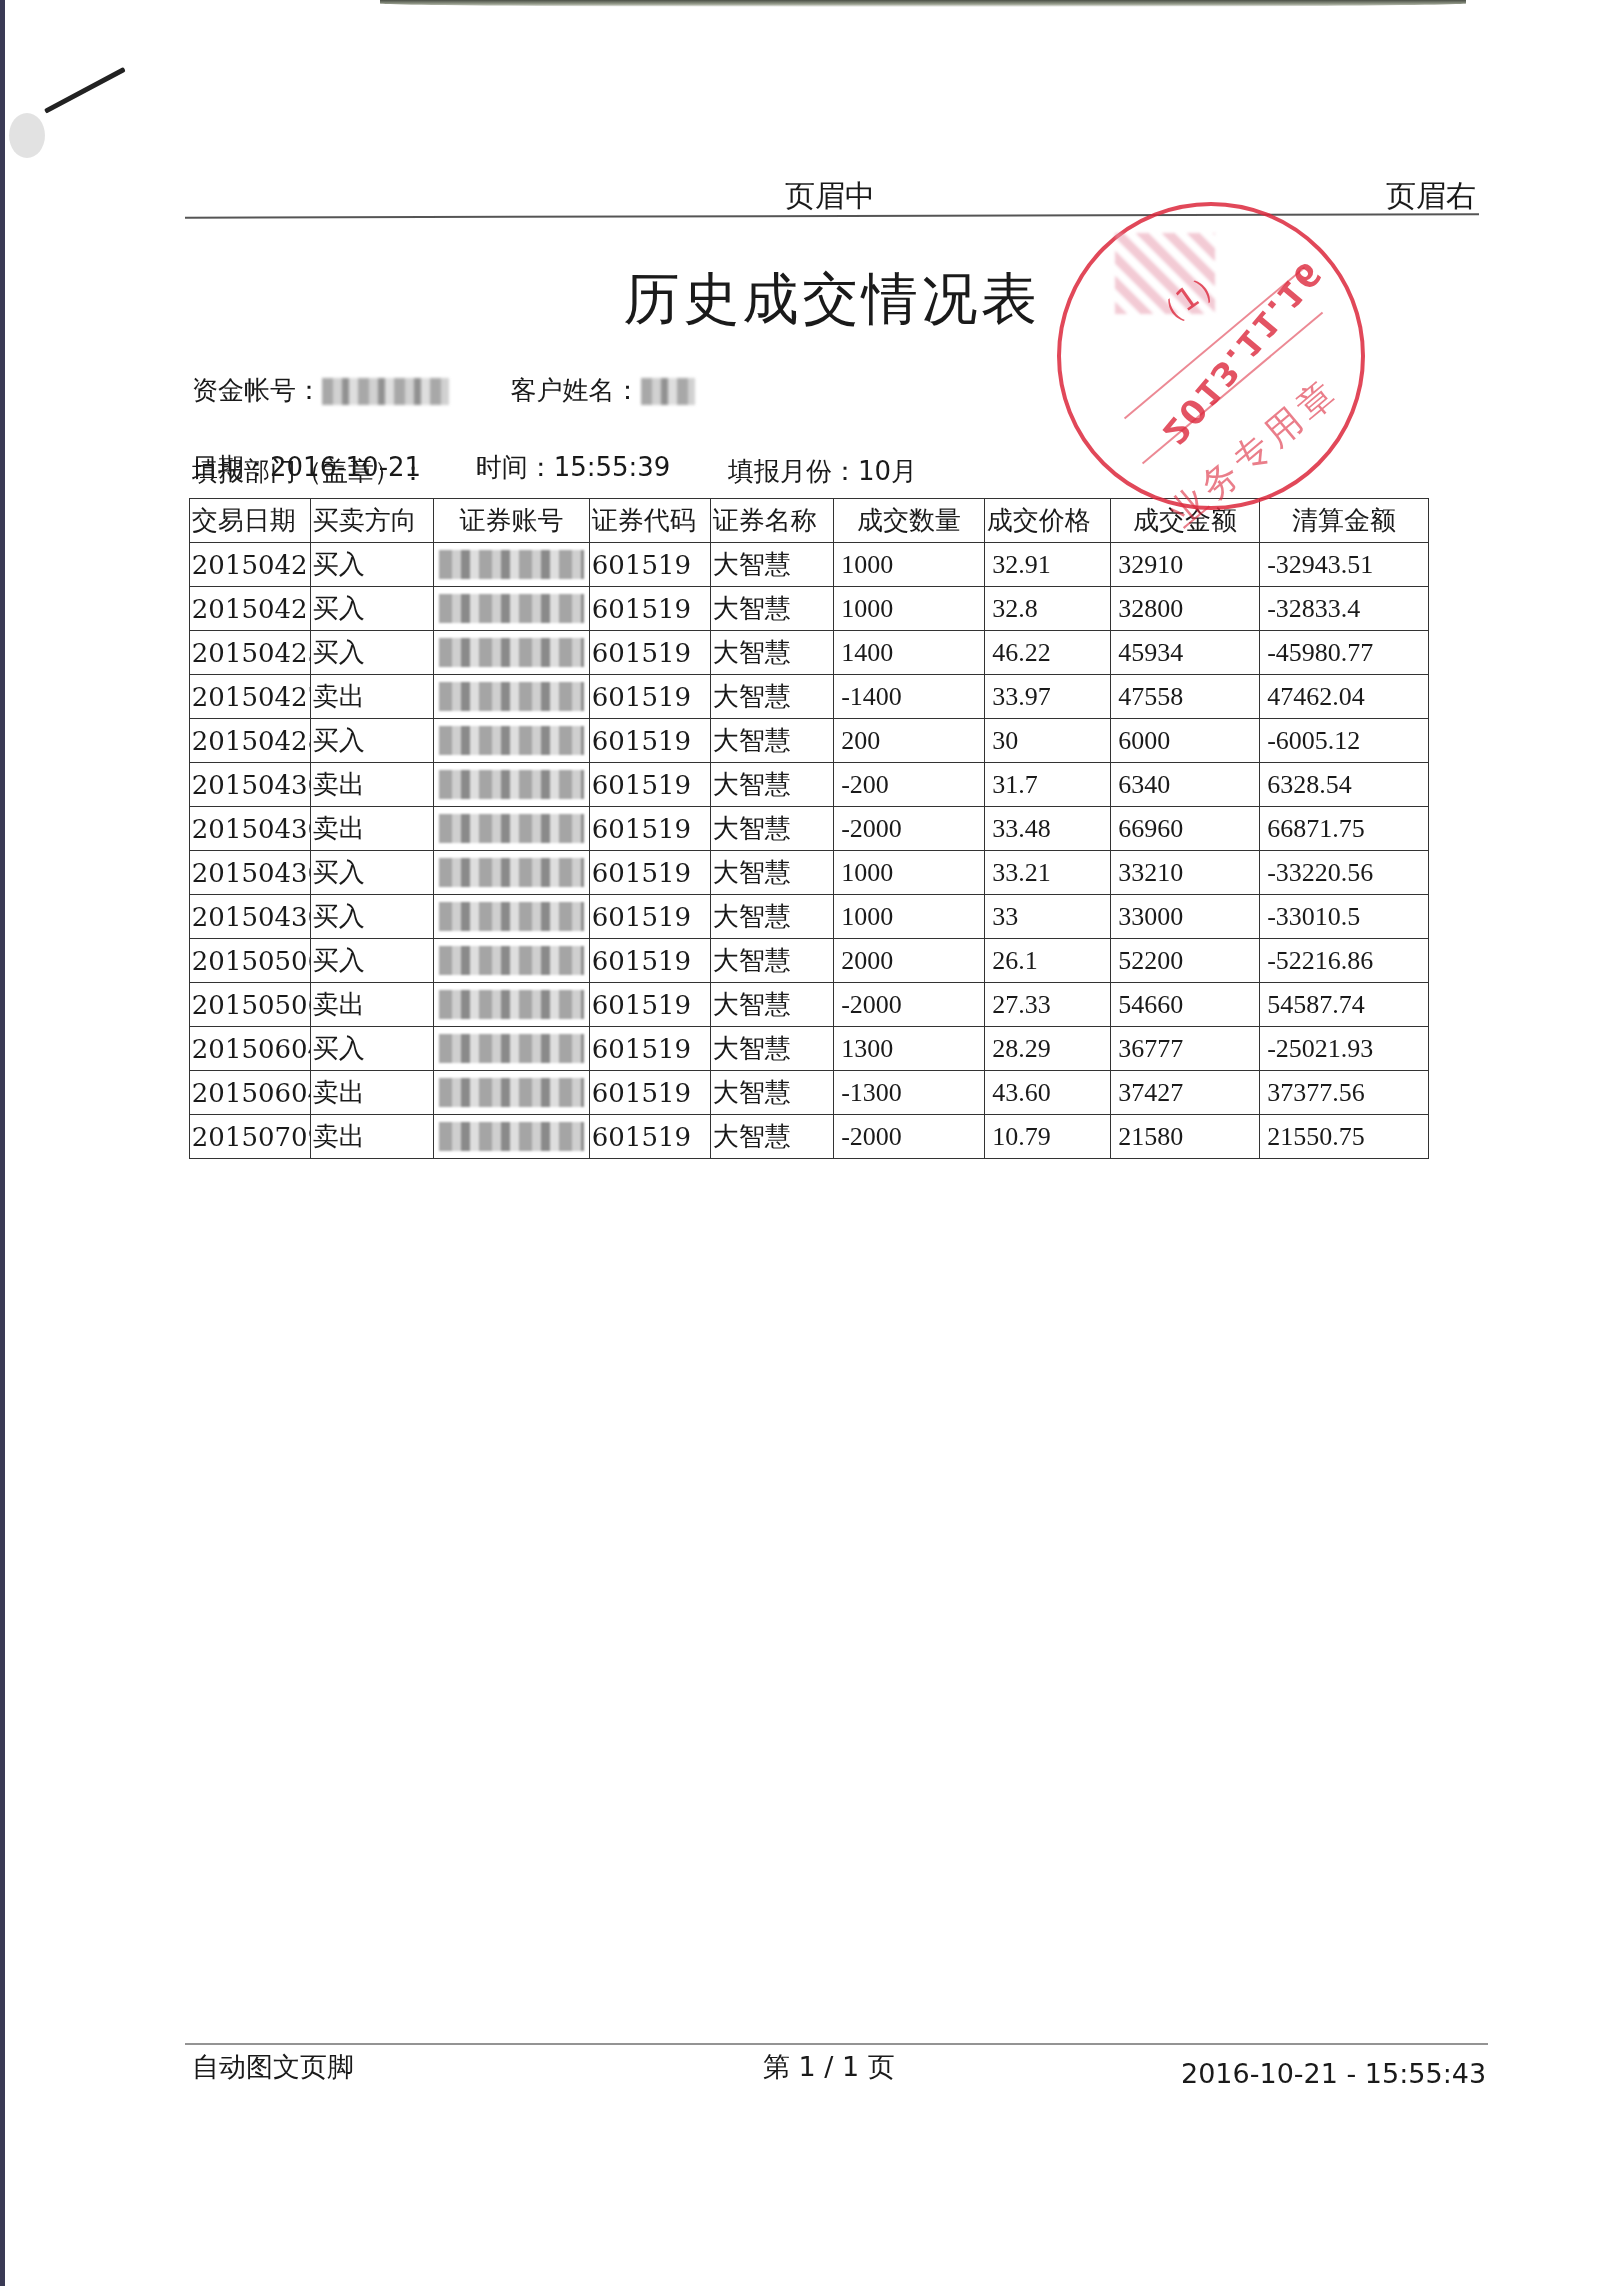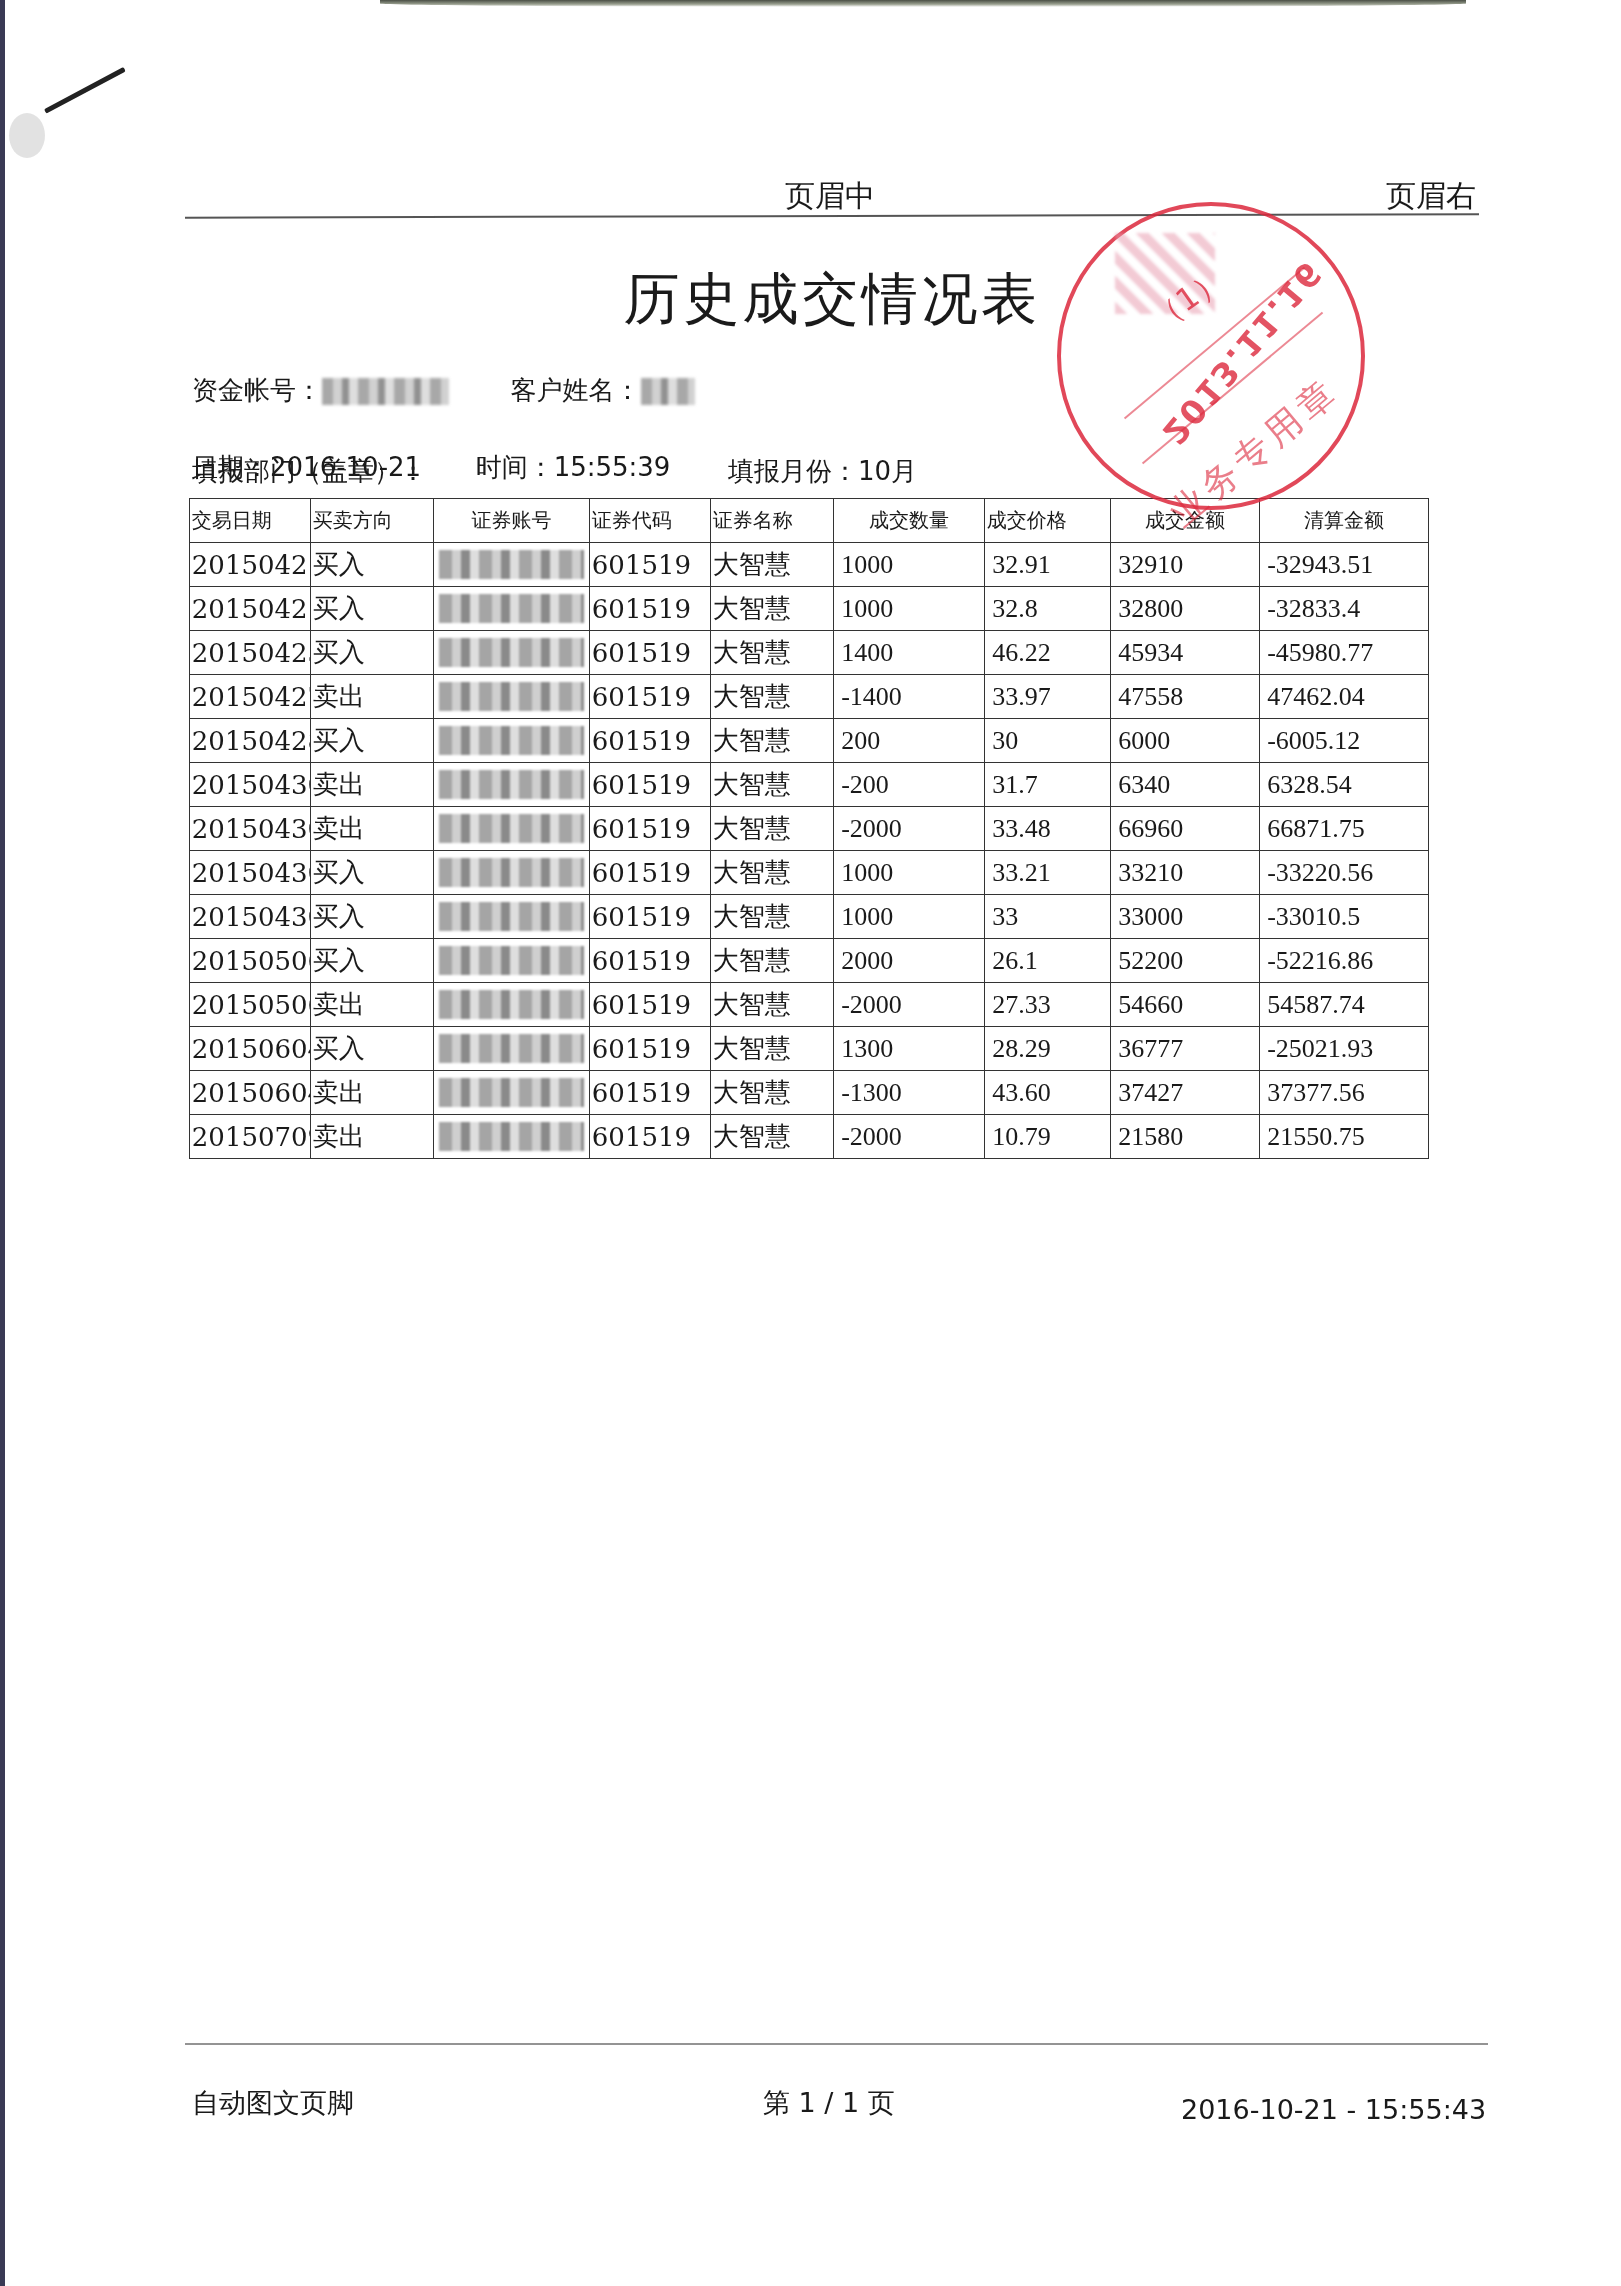--- a/index.html
+++ b/index.html
@@ -27,40 +27,40 @@
 
   table.trades {
     position:absolute; left:189px; top:498px; width:1239px;
     border-collapse:collapse; table-layout:fixed;
     font-size:26px; font-family:"DejaVu Serif","Liberation Serif",serif;
   }
   table.trades td, table.trades th {
     border:1.8px solid #333; height:43px; padding:0 1.8px; text-align:left;
     font-weight:normal; white-space:nowrap; overflow:hidden;
   }
-  table.trades th { font-family:"DejaVu Sans","Liberation Sans",sans-serif; font-size:20px; }
+  table.trades th { font-family:"DejaVu Sans","Liberation Sans",sans-serif; font-size:26px; }
   table.trades th.c { text-align:center; }
   table.trades td.num-pad { padding-left:7.2px;font-family:Liberation Serif, serif; }
   .acct-blur { display:block; margin:0 auto; width:145px; height:29px;
     background:repeating-linear-gradient(90deg,#a5a5a5 0 12.7px,#cfcfcf 12.7px 22px,#8a8a8a 22px 31px,#dedede 31px 40px);
     filter:blur(1.1px); }
 
   .stamp { position:absolute; left:1057px; top:202px; width:308px; height:308px; border-radius:50%;
     border:4.5px solid rgba(220,40,60,.85); box-sizing:border-box; }
   .stamp-text { position:absolute; color:rgba(220,40,60,.8); font-family:"DejaVu Sans","Liberation Sans",sans-serif; }
   .stamp-date { left:68px; top:127px; font-size:33px; font-weight:bold; transform:rotate(-50deg) scaleY(-1); letter-spacing:1.8px; }
   .stamp-paren { left:86px; top:72px; font-size:31px; transform:rotate(-35deg); }
   .stamp-bottom { left:90px; top:222px; font-size:36px; transform:rotate(-40deg); letter-spacing:5.4px; opacity:.75; }
   .stamp-top-blur { position:absolute; left:54px; top:27px; width:100px; height:81px;
     background:repeating-linear-gradient(45deg,rgba(230,150,170,.5) 0 9px,rgba(255,255,255,0) 9px 18px); filter:blur(1.8px); }
   .stamp-band { position:absolute; left:36px; top:136px; width:235px; height:1.8px; background:rgba(220,40,60,.55); transform:rotate(-40deg); }
   .stamp-band2 { position:absolute; left:54px; top:181px; width:235px; height:1.8px; background:rgba(220,40,60,.55); transform:rotate(-40deg); }
 
   .ftr-line { position:absolute; left:185px; top:2043px; width:1303px; height:1.8px; background:#666; opacity:.7; }
-  .ftr-text { position:absolute; top:2049px; font-size:27px; font-family:"DejaVu Sans","Liberation Sans",sans-serif; white-space:nowrap;margin-top:36px; }
+  .ftr-text { position:absolute; top:2049px; font-size:27px; font-family:"DejaVu Sans","Liberation Sans",sans-serif; white-space:nowrap; }
 </style>
 </head>
 <body>
 
 <div class="left-edge"></div>
 <div class="top-shadow"></div>
 <div class="smudge"></div>
 <div class="staple"></div>
 
 <div class="hdr-text" style="left:785px;">页眉中</div>

